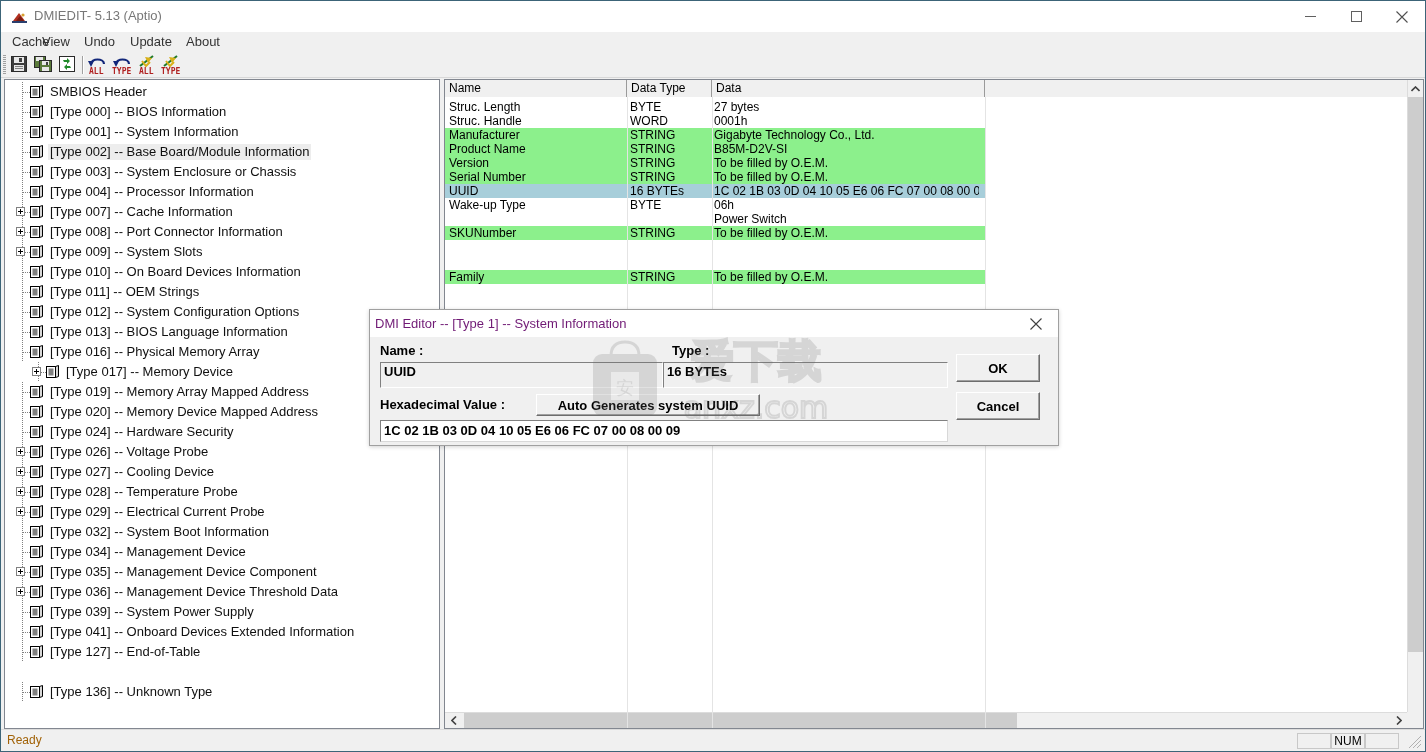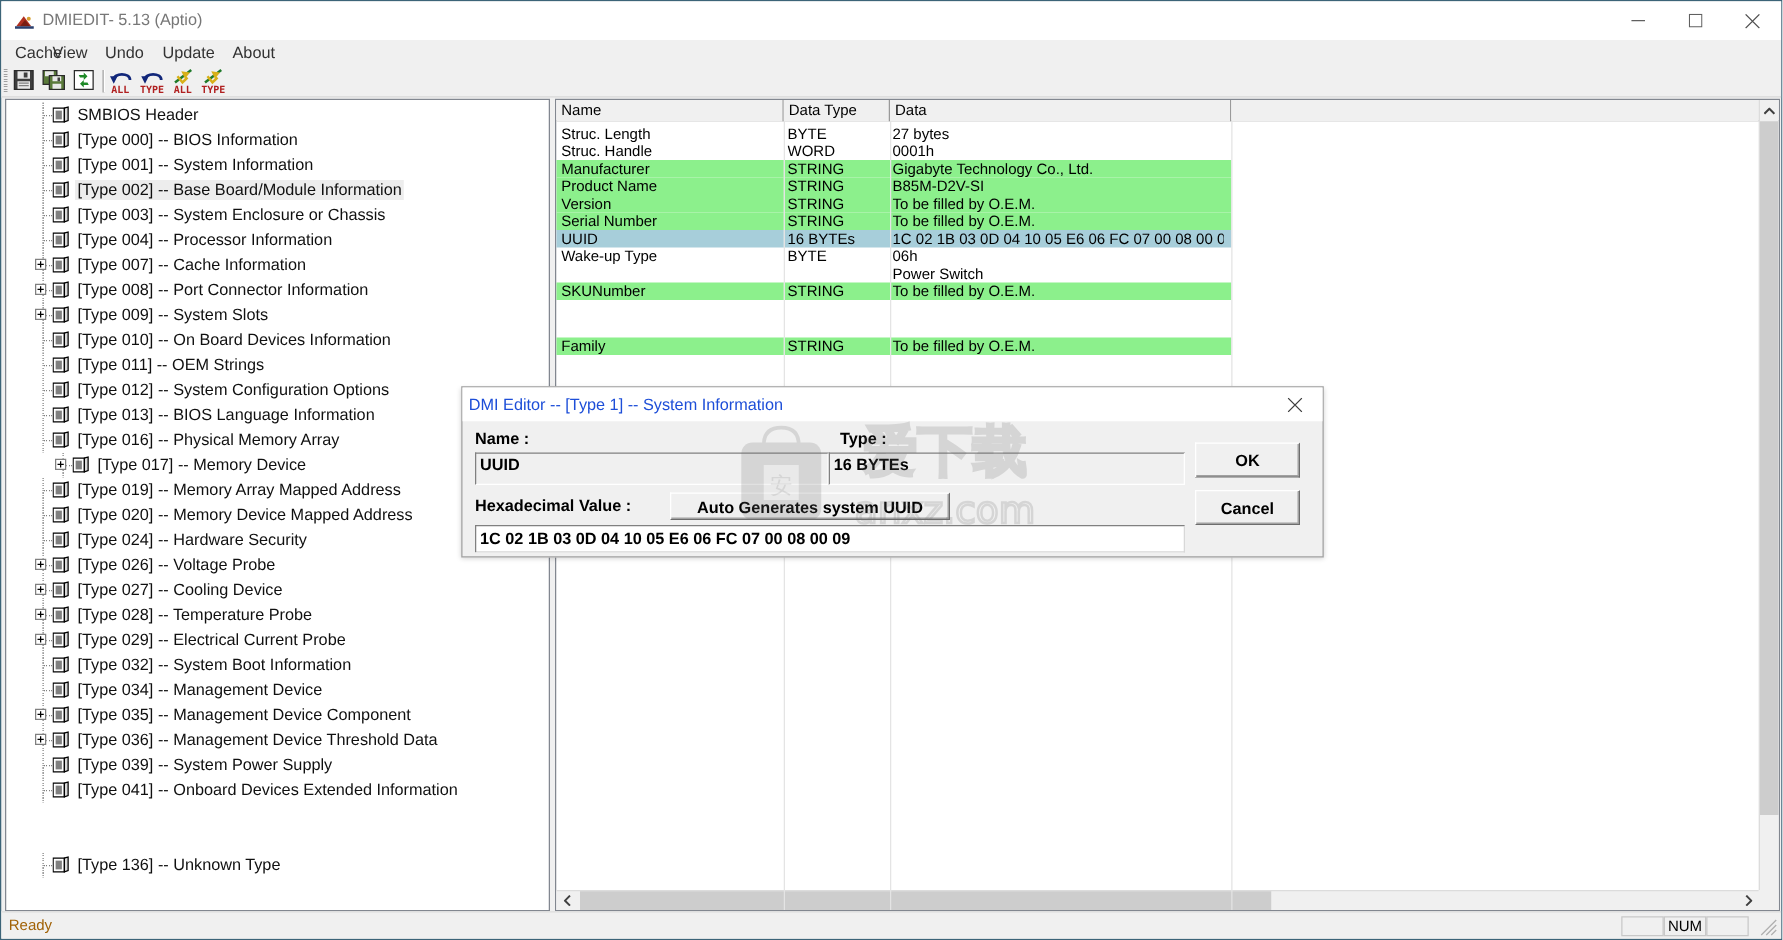--- a/index.html
+++ b/index.html
@@ -83,21 +83,21 @@
   
   #treepanel {
     position: absolute; left: 3px; top: 78px;
     width: 436px; height: 650px;
     background: #ffffff;
     border: 1px solid #828790;
     box-sizing: border-box;
     overflow: hidden;
   }
   .tree-row {
-    position: absolute; left: 12px;
+    position: absolute; left: 0;
     height: 20px;
     width: 436px;
     white-space: nowrap;
   }
   .tree-vline {
     position: absolute; left: 17px; top: 0;
     width: 1px; height: 20px;
     background: repeating-linear-gradient(to bottom, #808080 0px, #808080 1px, transparent 1px, transparent 2px);
   }
   .tree-hline {
@@ -272,21 +272,21 @@
     box-shadow: 0 1px 4px rgba(0,0,0,0.18);
   }
   #dlg-titlebar {
     position: absolute; left: 0; top: 0;
     width: 688px; height: 27px;
     background: #ffffff;
     box-sizing: border-box;
   }
   #dlg-title {
     position: absolute; left: 5px; top: 6px;
-    font-size: 13px; color: #1d4ed8;
+    font-size: 13px; color: #701a75;
     white-space: nowrap;
   }
   #dlg-close {
     position: absolute; right: 0; top: 0;
     width: 44px; height: 27px;
     display:flex; align-items:center; justify-content:center;
   }
   .dlg-lbl {
     position: absolute;
     font-size: 13px; font-weight: bold; color: #000;
@@ -723,20 +723,30 @@
       </div>
       <div class="tree-row" style="top: 542px;">
         <div class="tree-vline"></div>
         <div class="tree-hline"></div>
         <span class="tree-icon"><svg width="14" height="14" viewBox="0 0 14 14">
             <rect x="0.5" y="1.5" width="9" height="11" fill="#ffffff" stroke="#000" stroke-width="1"></rect>
             <path d="M9.5 1.5 L12.5 0.5 L12.5 11.5 L9.5 12.5 Z" fill="#d8d8d8" stroke="#000" stroke-width="1"></path>
             <rect x="2.5" y="3.5" width="5" height="7" fill="#808080"></rect>
           </svg></span>
         <span class="tree-label">[Type 041] -- Onboard Devices Extended Information</span>
+      </div>
+      <div class="tree-row" style="top: 562px;">
+        <div class="tree-vline"></div>
+        <div class="tree-hline"></div>
+        <span class="tree-icon"><svg width="14" height="14" viewBox="0 0 14 14">
+            <rect x="0.5" y="1.5" width="9" height="11" fill="#ffffff" stroke="#000" stroke-width="1"></rect>
+            <path d="M9.5 1.5 L12.5 0.5 L12.5 11.5 L9.5 12.5 Z" fill="#d8d8d8" stroke="#000" stroke-width="1"></path>
+            <rect x="2.5" y="3.5" width="5" height="7" fill="#808080"></rect>
+          </svg></span>
+        <span class="tree-label">[Type 127] -- End-of-Table</span>
       </div>
       <div class="tree-row" style="top: 602px;">
         <div class="tree-vline"></div>
         <div class="tree-hline"></div>
         <span class="tree-icon"><svg width="14" height="14" viewBox="0 0 14 14">
             <rect x="0.5" y="1.5" width="9" height="11" fill="#ffffff" stroke="#000" stroke-width="1"></rect>
             <path d="M9.5 1.5 L12.5 0.5 L12.5 11.5 L9.5 12.5 Z" fill="#d8d8d8" stroke="#000" stroke-width="1"></path>
             <rect x="2.5" y="3.5" width="5" height="7" fill="#808080"></rect>
           </svg></span>
         <span class="tree-label">[Type 136] -- Unknown Type</span>

